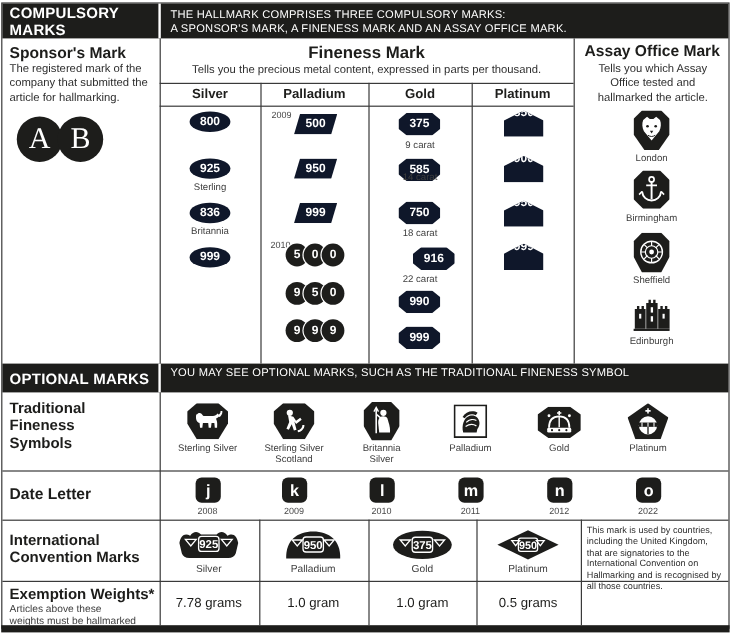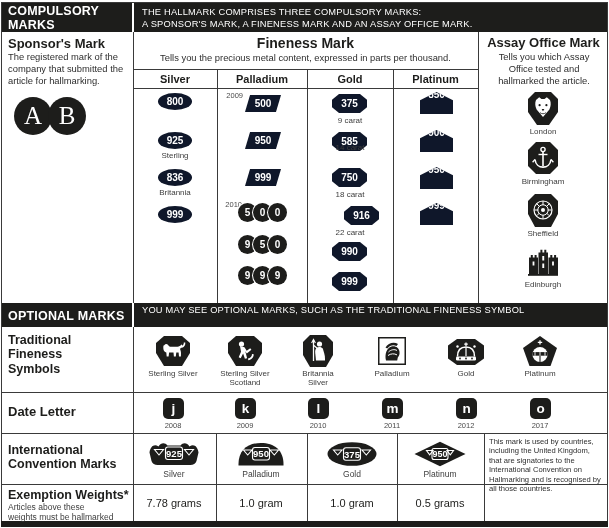--- a/index.html
+++ b/index.html
@@ -278,21 +278,21 @@
   <div class="abs ctr" style="left:153px;top:421px;width:40px;font-size:7.5px;color:#4a4a4a;">2008</div>
   <div class="tile" style="left:235px;top:398px;">k</div>
   <div class="abs ctr" style="left:225px;top:421px;width:40px;font-size:7.5px;color:#4a4a4a;">2009</div>
   <div class="tile" style="left:308px;top:398px;">l</div>
   <div class="abs ctr" style="left:298px;top:421px;width:40px;font-size:7.5px;color:#4a4a4a;">2010</div>
   <div class="tile" style="left:382px;top:398px;">m</div>
   <div class="abs ctr" style="left:372px;top:421px;width:40px;font-size:7.5px;color:#4a4a4a;">2011</div>
   <div class="tile" style="left:456px;top:398px;">n</div>
   <div class="abs ctr" style="left:446px;top:421px;width:40px;font-size:7.5px;color:#4a4a4a;">2012</div>
   <div class="tile" style="left:530px;top:398px;">o</div>
-  <div class="abs ctr" style="left:520px;top:421px;width:40px;font-size:7.5px;color:#4a4a4a;">2017</div>
+  <div class="abs ctr" style="left:520px;top:421px;width:40px;font-size:7.5px;color:#4a4a4a;">2022</div>
 
   <div class="abs b" style="left:8px;top:443px;font-size:12.5px;line-height:1.15;">
     <div>International</div>
     <div>Convention Marks</div>
   </div>
 
   <div class="abs" style="left:148px;top:441px;">
     <svg width="52" height="26" viewBox="0 0 52 26">
       <path d="M1.5 11.5C2.5 5.5 6 2.5 10.5 5.5 13 1.5 17 1.5 19.5 4.5h13C35 1.5 39 1.5 41.5 5.5 46 2.5 49.5 5.5 50.5 11.5L48.5 20c-.8 2.7-3.2 4-6.2 4H9.7c-3 0-5.4-1.3-6.2-4z" fill="#1d1d1b"></path>
       <g stroke="#fff" fill="none" stroke-width="1.1">

